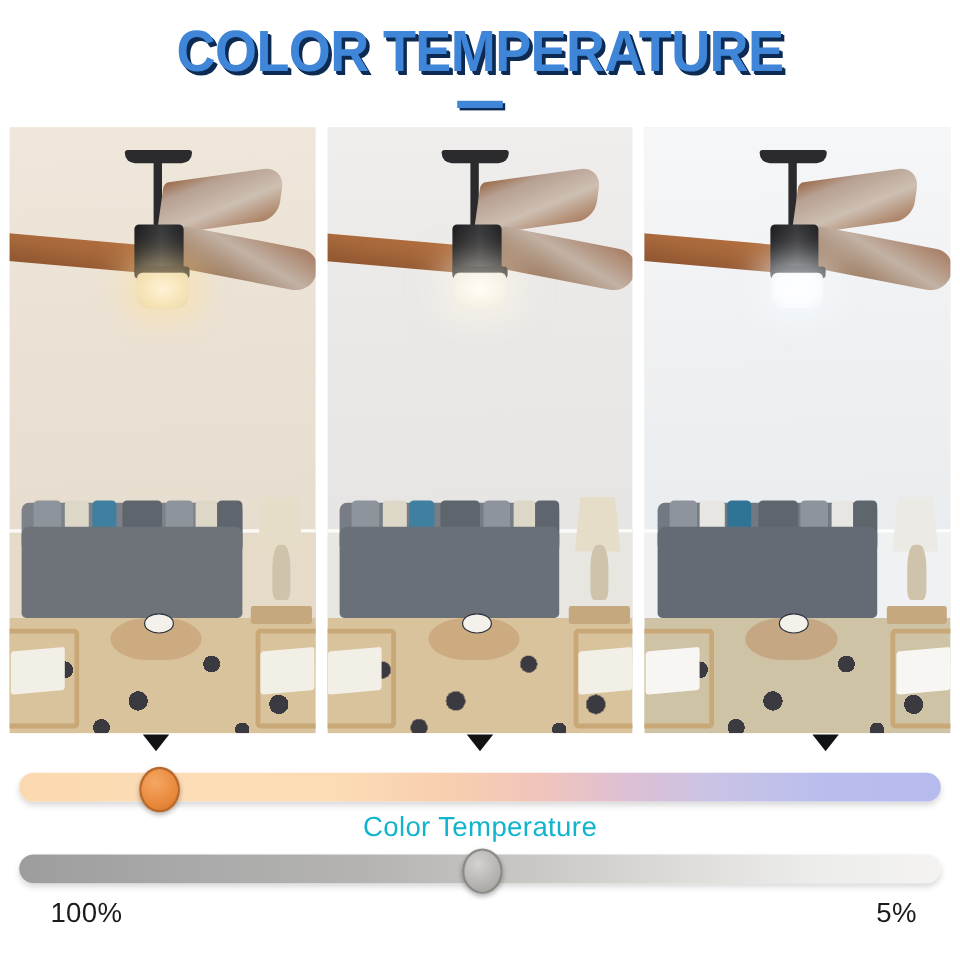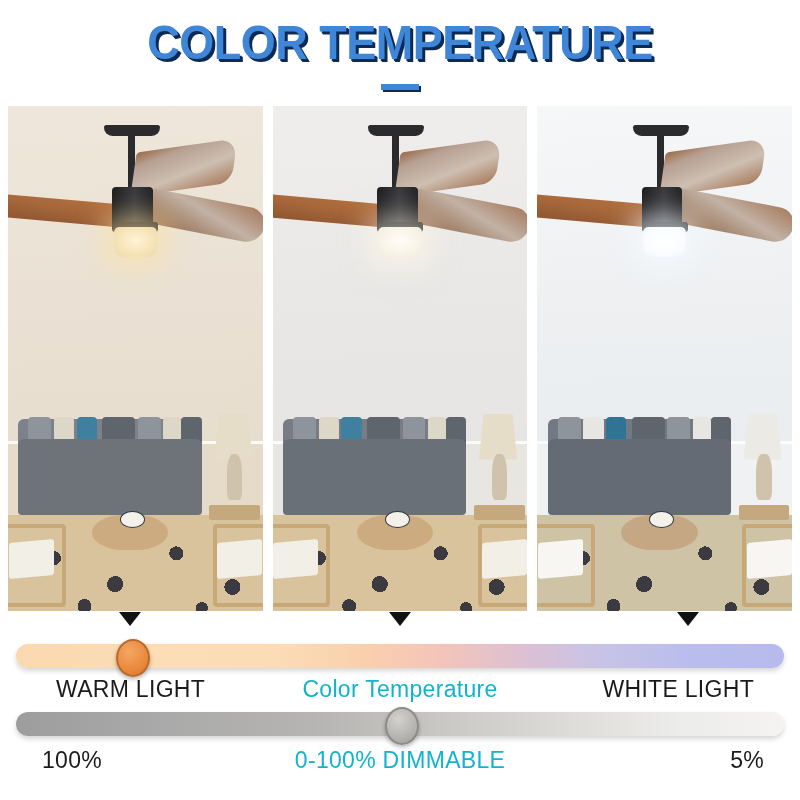--- a/index.html
+++ b/index.html
@@ -423,23 +423,20 @@
   </div>
 
   <div class="markers">
     <div class="marker" id="mk0" style="left: 119.4px;"></div>
     <div class="marker" id="mk1" style="left: 389px;"></div>
     <div class="marker" id="mk2" style="left: 677px;"></div>
   </div>
 
   <div class="slider" id="ct-slider"></div>
   <div class="knob" id="ct-knob" style="left: 131.2px;"></div>
-  <span class="lbl dark row-ct left-a">WARM LIGHT</span>
   <span class="lbl cyan row-ct mid-a">Color Temperature</span>
-  <span class="lbl dark row-ct right-a">WHITE LIGHT</span>
 
   <div class="slider" id="dim-slider"></div>
   <div class="knob" id="dim-knob" style="left: 400px;"></div>
   <span class="lbl dark row-dim left-b">100%</span>
-  <span class="lbl cyan row-dim mid-a">0-100% DIMMABLE</span>
   <span class="lbl dark row-dim right-b">5%</span>
 
 </div>
 
 </body></html>

